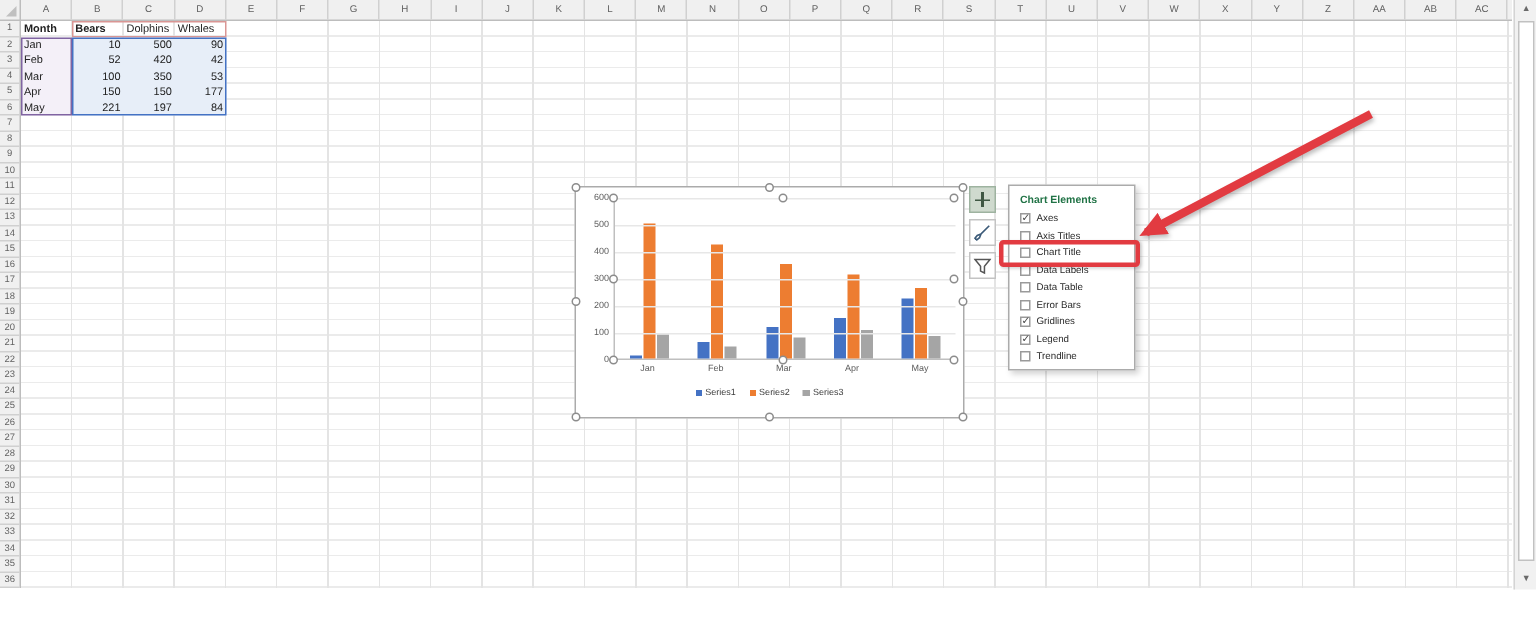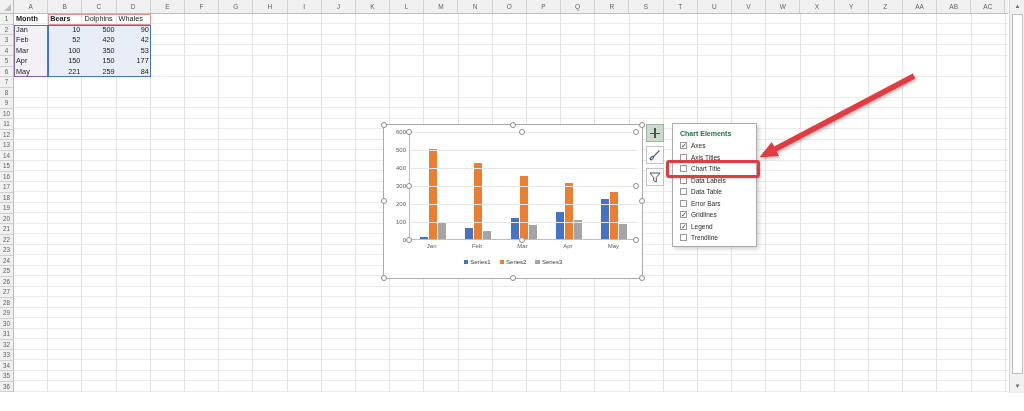--- a/index.html
+++ b/index.html
@@ -201,21 +201,21 @@
       <div class="cell">Mar</div>
       <div class="cell num">100</div>
       <div class="cell num">350</div>
       <div class="cell num">53</div>
       <div class="cell">Apr</div>
       <div class="cell num">150</div>
       <div class="cell num">150</div>
       <div class="cell num">177</div>
       <div class="cell">May</div>
       <div class="cell num">221</div>
-      <div class="cell num">259</div>
+      <div class="cell num">197</div>
       <div class="cell num">84</div>
     </div>
 
   <div class="chart">
     <div>
         <div class="ylab" style="top: 111.5px;">0</div>
         <div class="ylab" style="top: 93.5px;">100</div>
         <div class="ylab" style="top: 75.5px;">200</div>
         <div class="ylab" style="top: 57.5px;">300</div>
         <div class="ylab" style="top: 39.5px;">400</div>

